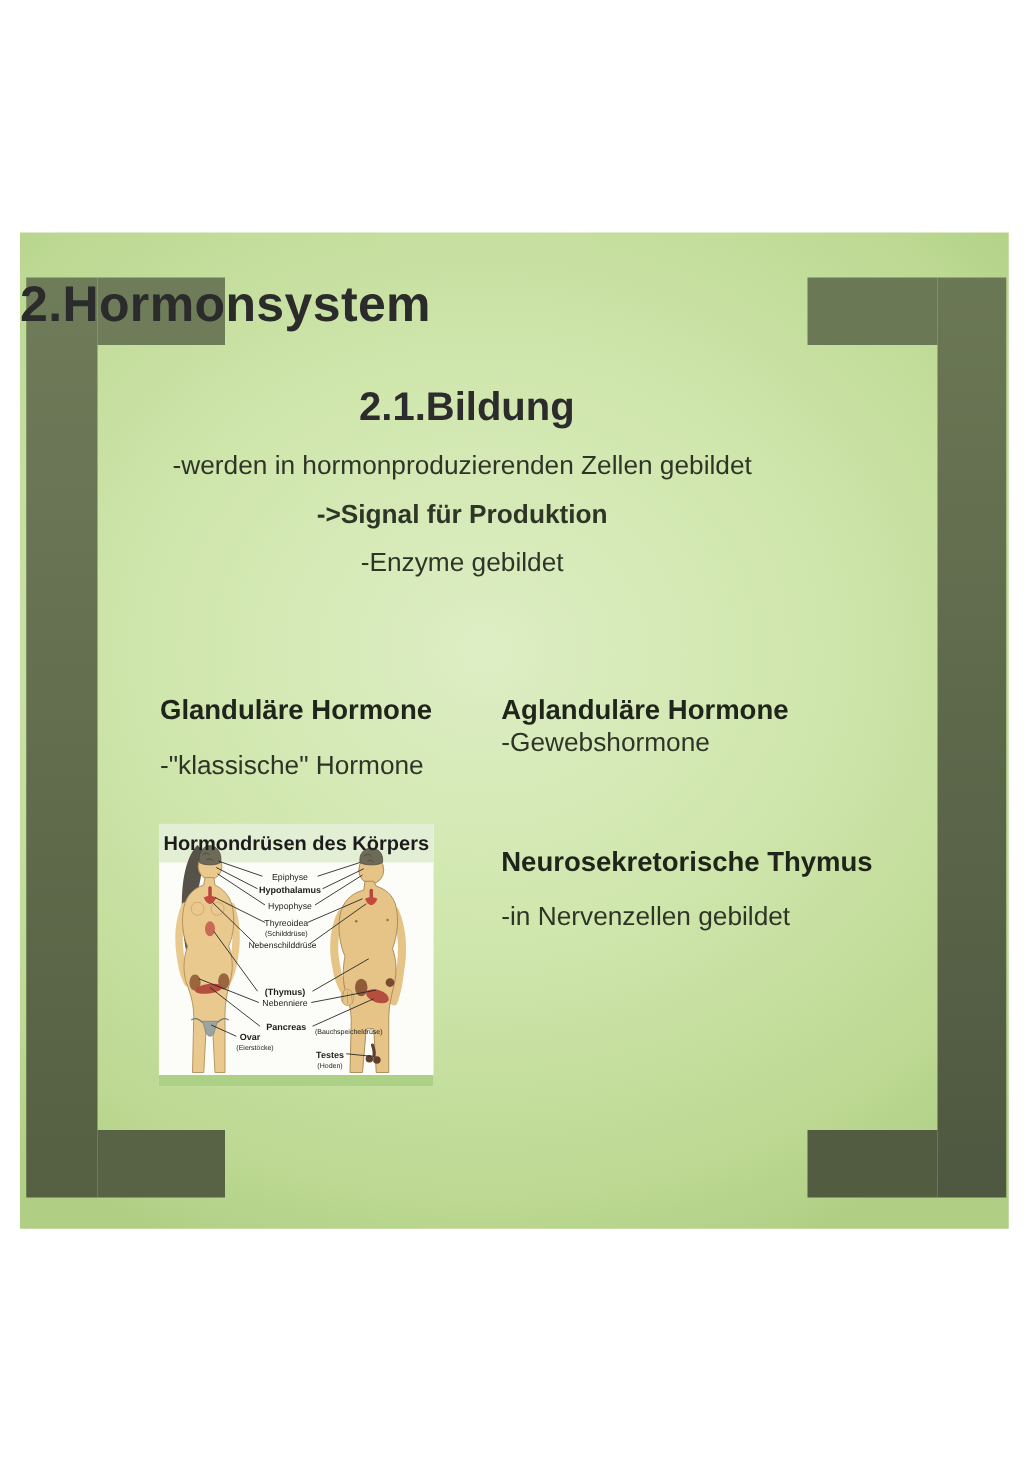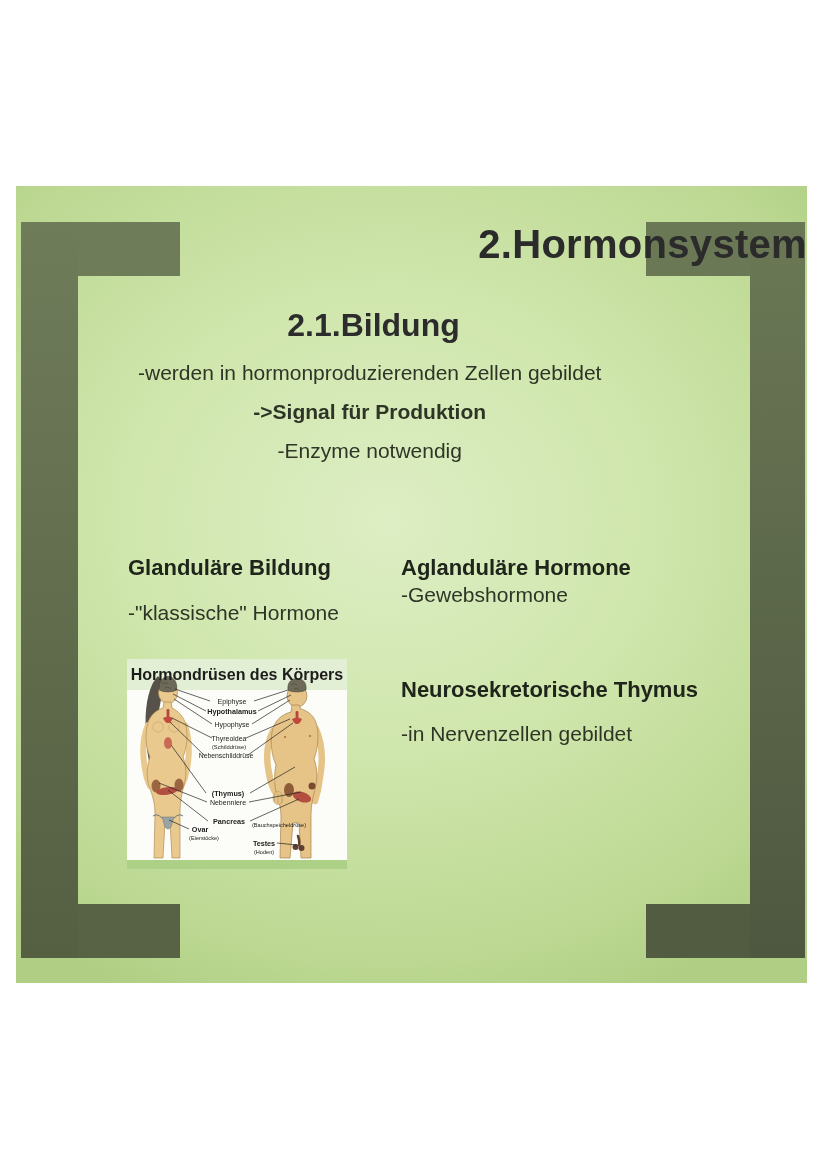--- a/index.html
+++ b/index.html
@@ -15,21 +15,21 @@
   }
   .br { position:absolute; }
   #br-l-v { left:5px;  top:36px;  width:57px;  height:736px; background:linear-gradient(#6f7c5a,#555f42); }
   #br-l-t { left:62px; top:36px;  width:102px; height:54px;  background:#6f7c5a; }
   #br-l-b { left:62px; top:718px; width:102px; height:54px;  background:#586245; }
   #br-r-v { left:734px; top:36px; width:55px;  height:736px; background:linear-gradient(#6b7855,#4e5840); }
   #br-r-t { left:630px; top:36px; width:104px; height:54px;  background:#6b7855; }
   #br-r-b { left:630px; top:718px; width:104px; height:54px; background:#525c41; }
 
   .title {
-    position:absolute; left:0; width:100%; top:36px; text-align:right;
+    position:absolute; left:0; width:100%; top:36px; text-align:left;
     font-size:40px; font-weight:bold; color:#2b2b2b; letter-spacing:0.3px;
   }
   .subtitle {
     position:absolute; left:-38px; width:100%; top:121px; text-align:center;
     font-size:32px; font-weight:bold; color:#2c2c2c;
   }
   .bullets { position:absolute; left:122px; top:167px; font-size:21px; line-height:39px; color:#2e3526;text-align:center; }
   .bullets p { margin:0; }
   .bullets .bold { font-weight:bold; }
 
@@ -58,24 +58,24 @@
     <div class="br" id="br-r-v"></div>
     <div class="br" id="br-r-t"></div>
     <div class="br" id="br-r-b"></div>
 
     <div class="title">2.Hormonsystem</div>
     <div class="subtitle">2.1.Bildung</div>
 
     <div class="bullets">
       <p>-werden in hormonproduzierenden Zellen gebildet</p>
       <p class="bold">-&gt;Signal für Produktion</p>
-      <p>-Enzyme notwendig</p>
+      <p>-Enzyme gebildet</p>
     </div>
 
-    <div class="head" id="col1-head">Glanduläre Bildung</div>
+    <div class="head" id="col1-head">Glanduläre Hormone</div>
     <div class="item" id="col1-item">-"klassische" Hormone</div>
 
     <div class="head" id="col2-head">Aglanduläre Hormone</div>
     <div class="item" id="col2-item">-Gewebshormone</div>
 
     <div class="head" id="neuro-head">Neurosekretorische Thymus</div>
     <div class="item" id="neuro-item">-in Nervenzellen gebildet</div>
 
     <div class="figure">
       <svg viewBox="0 0 220 210" width="220" height="210" xmlns="http://www.w3.org/2000/svg">

